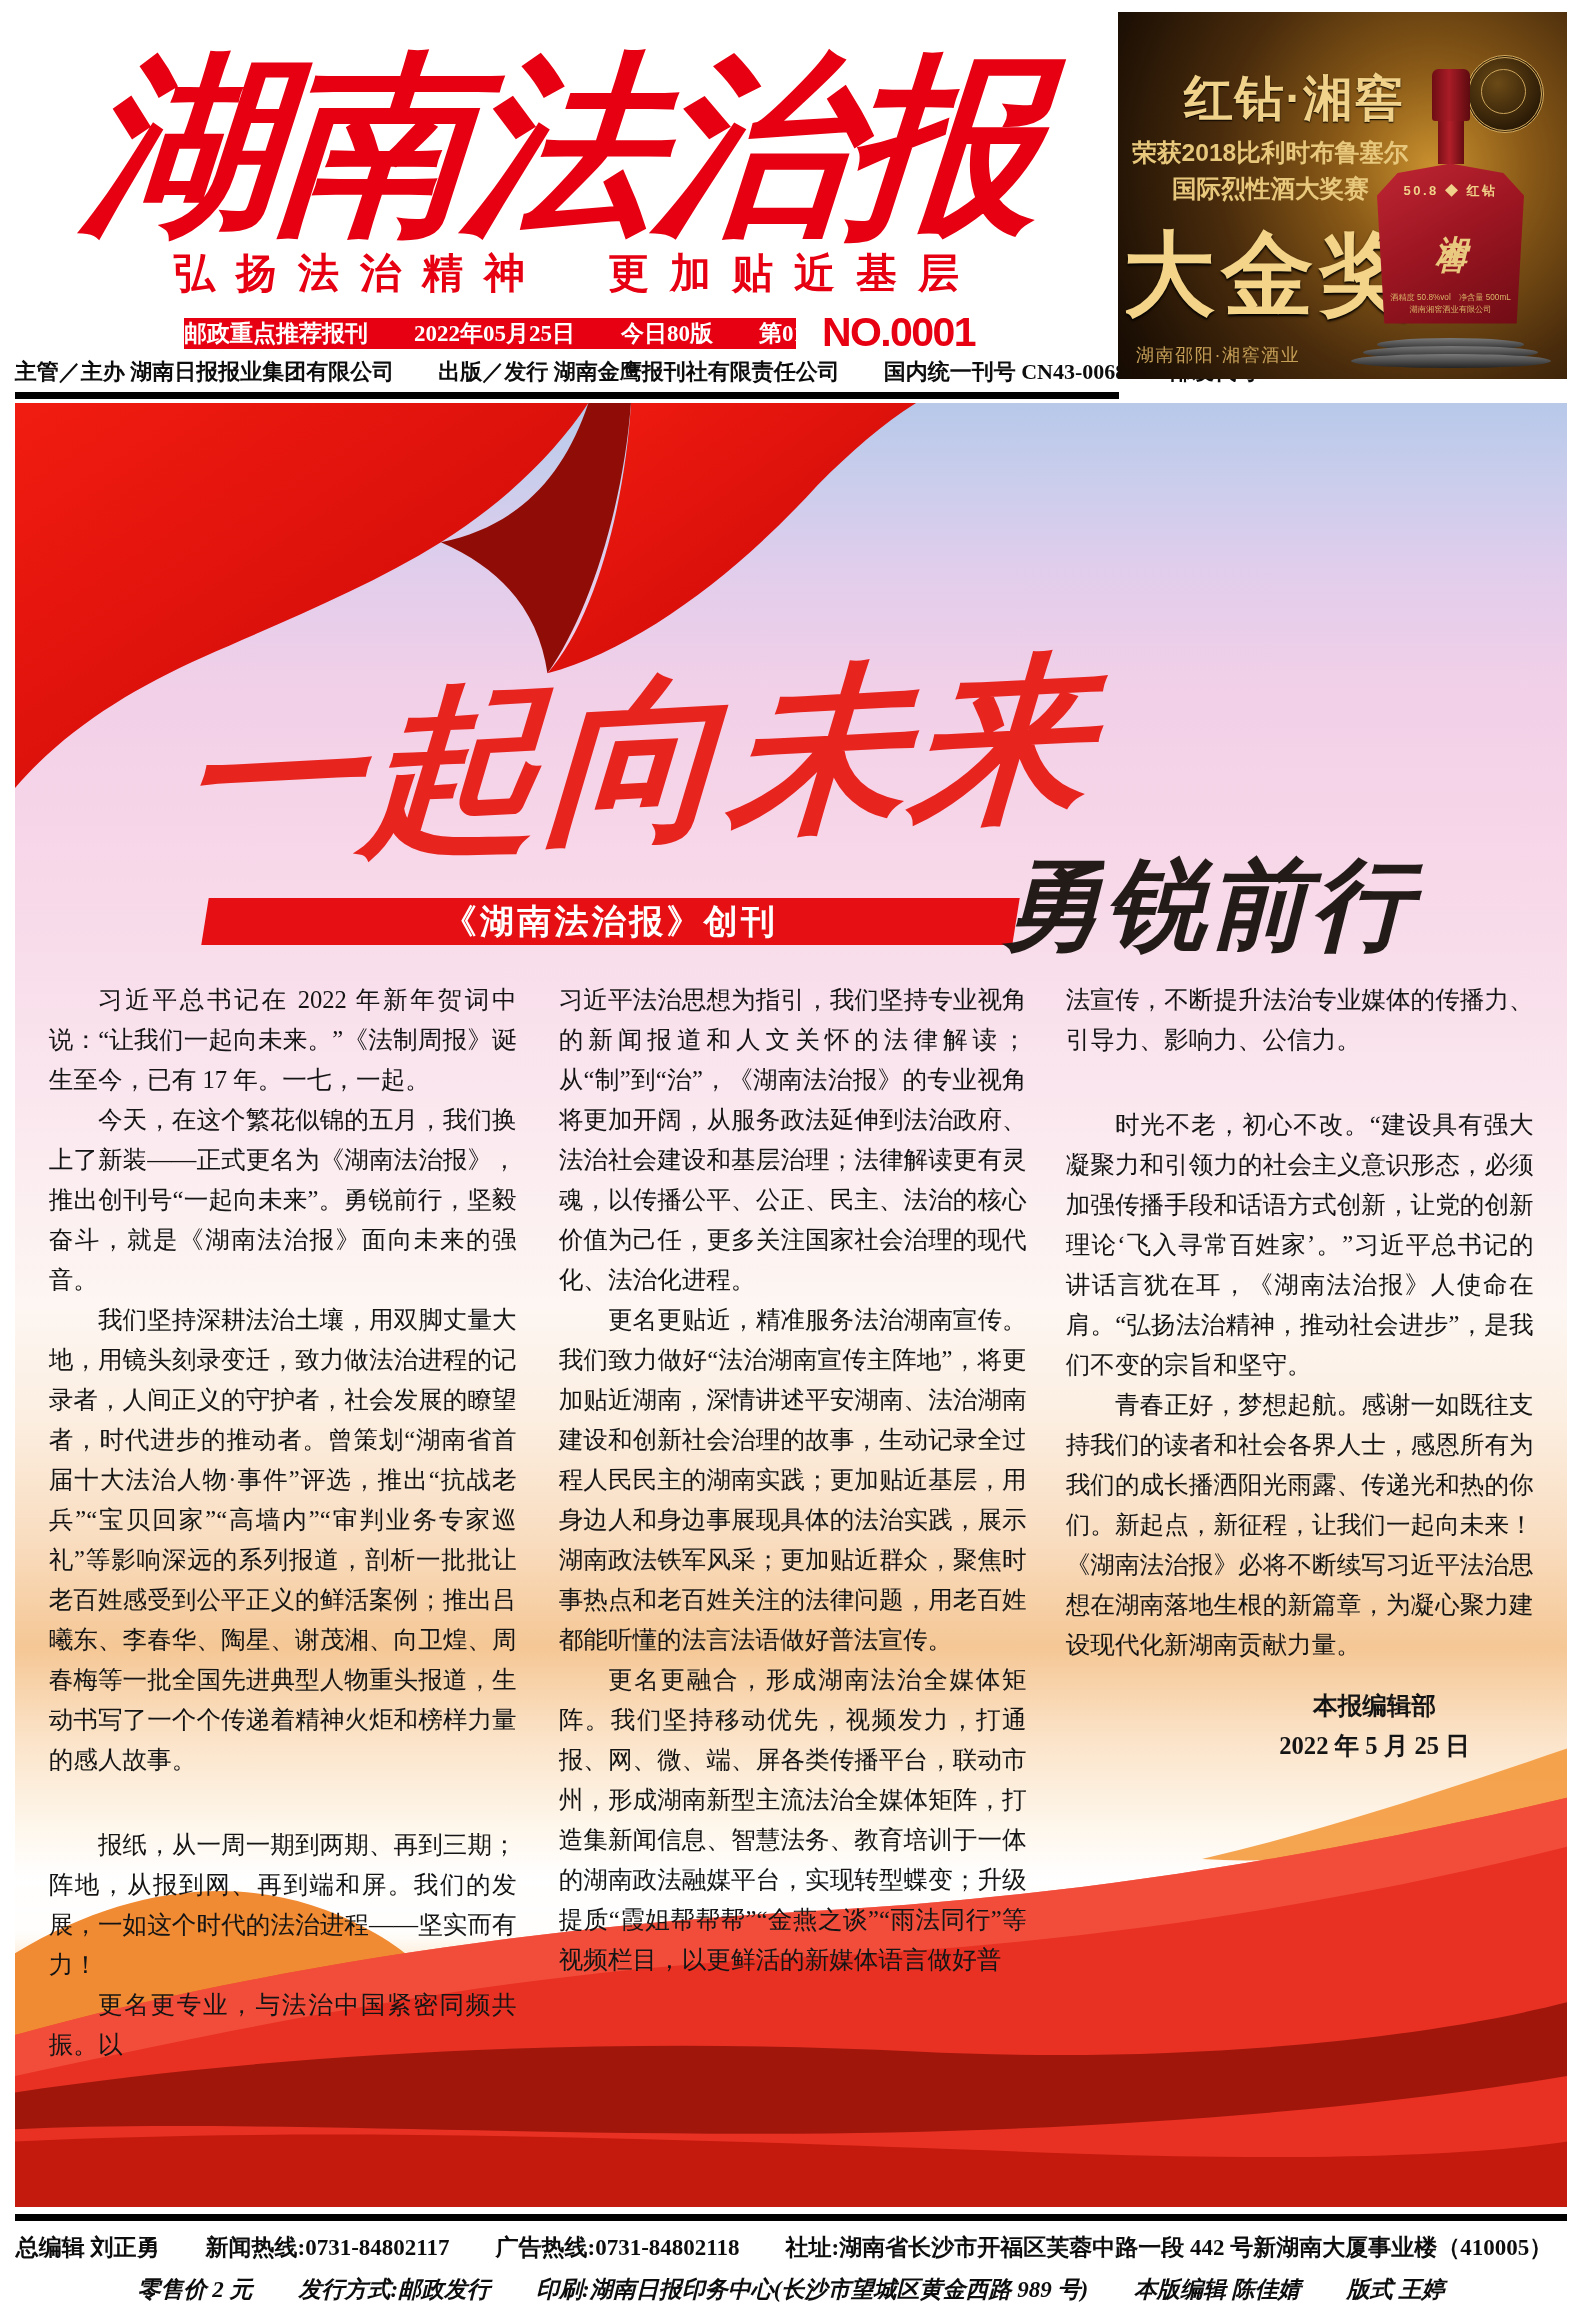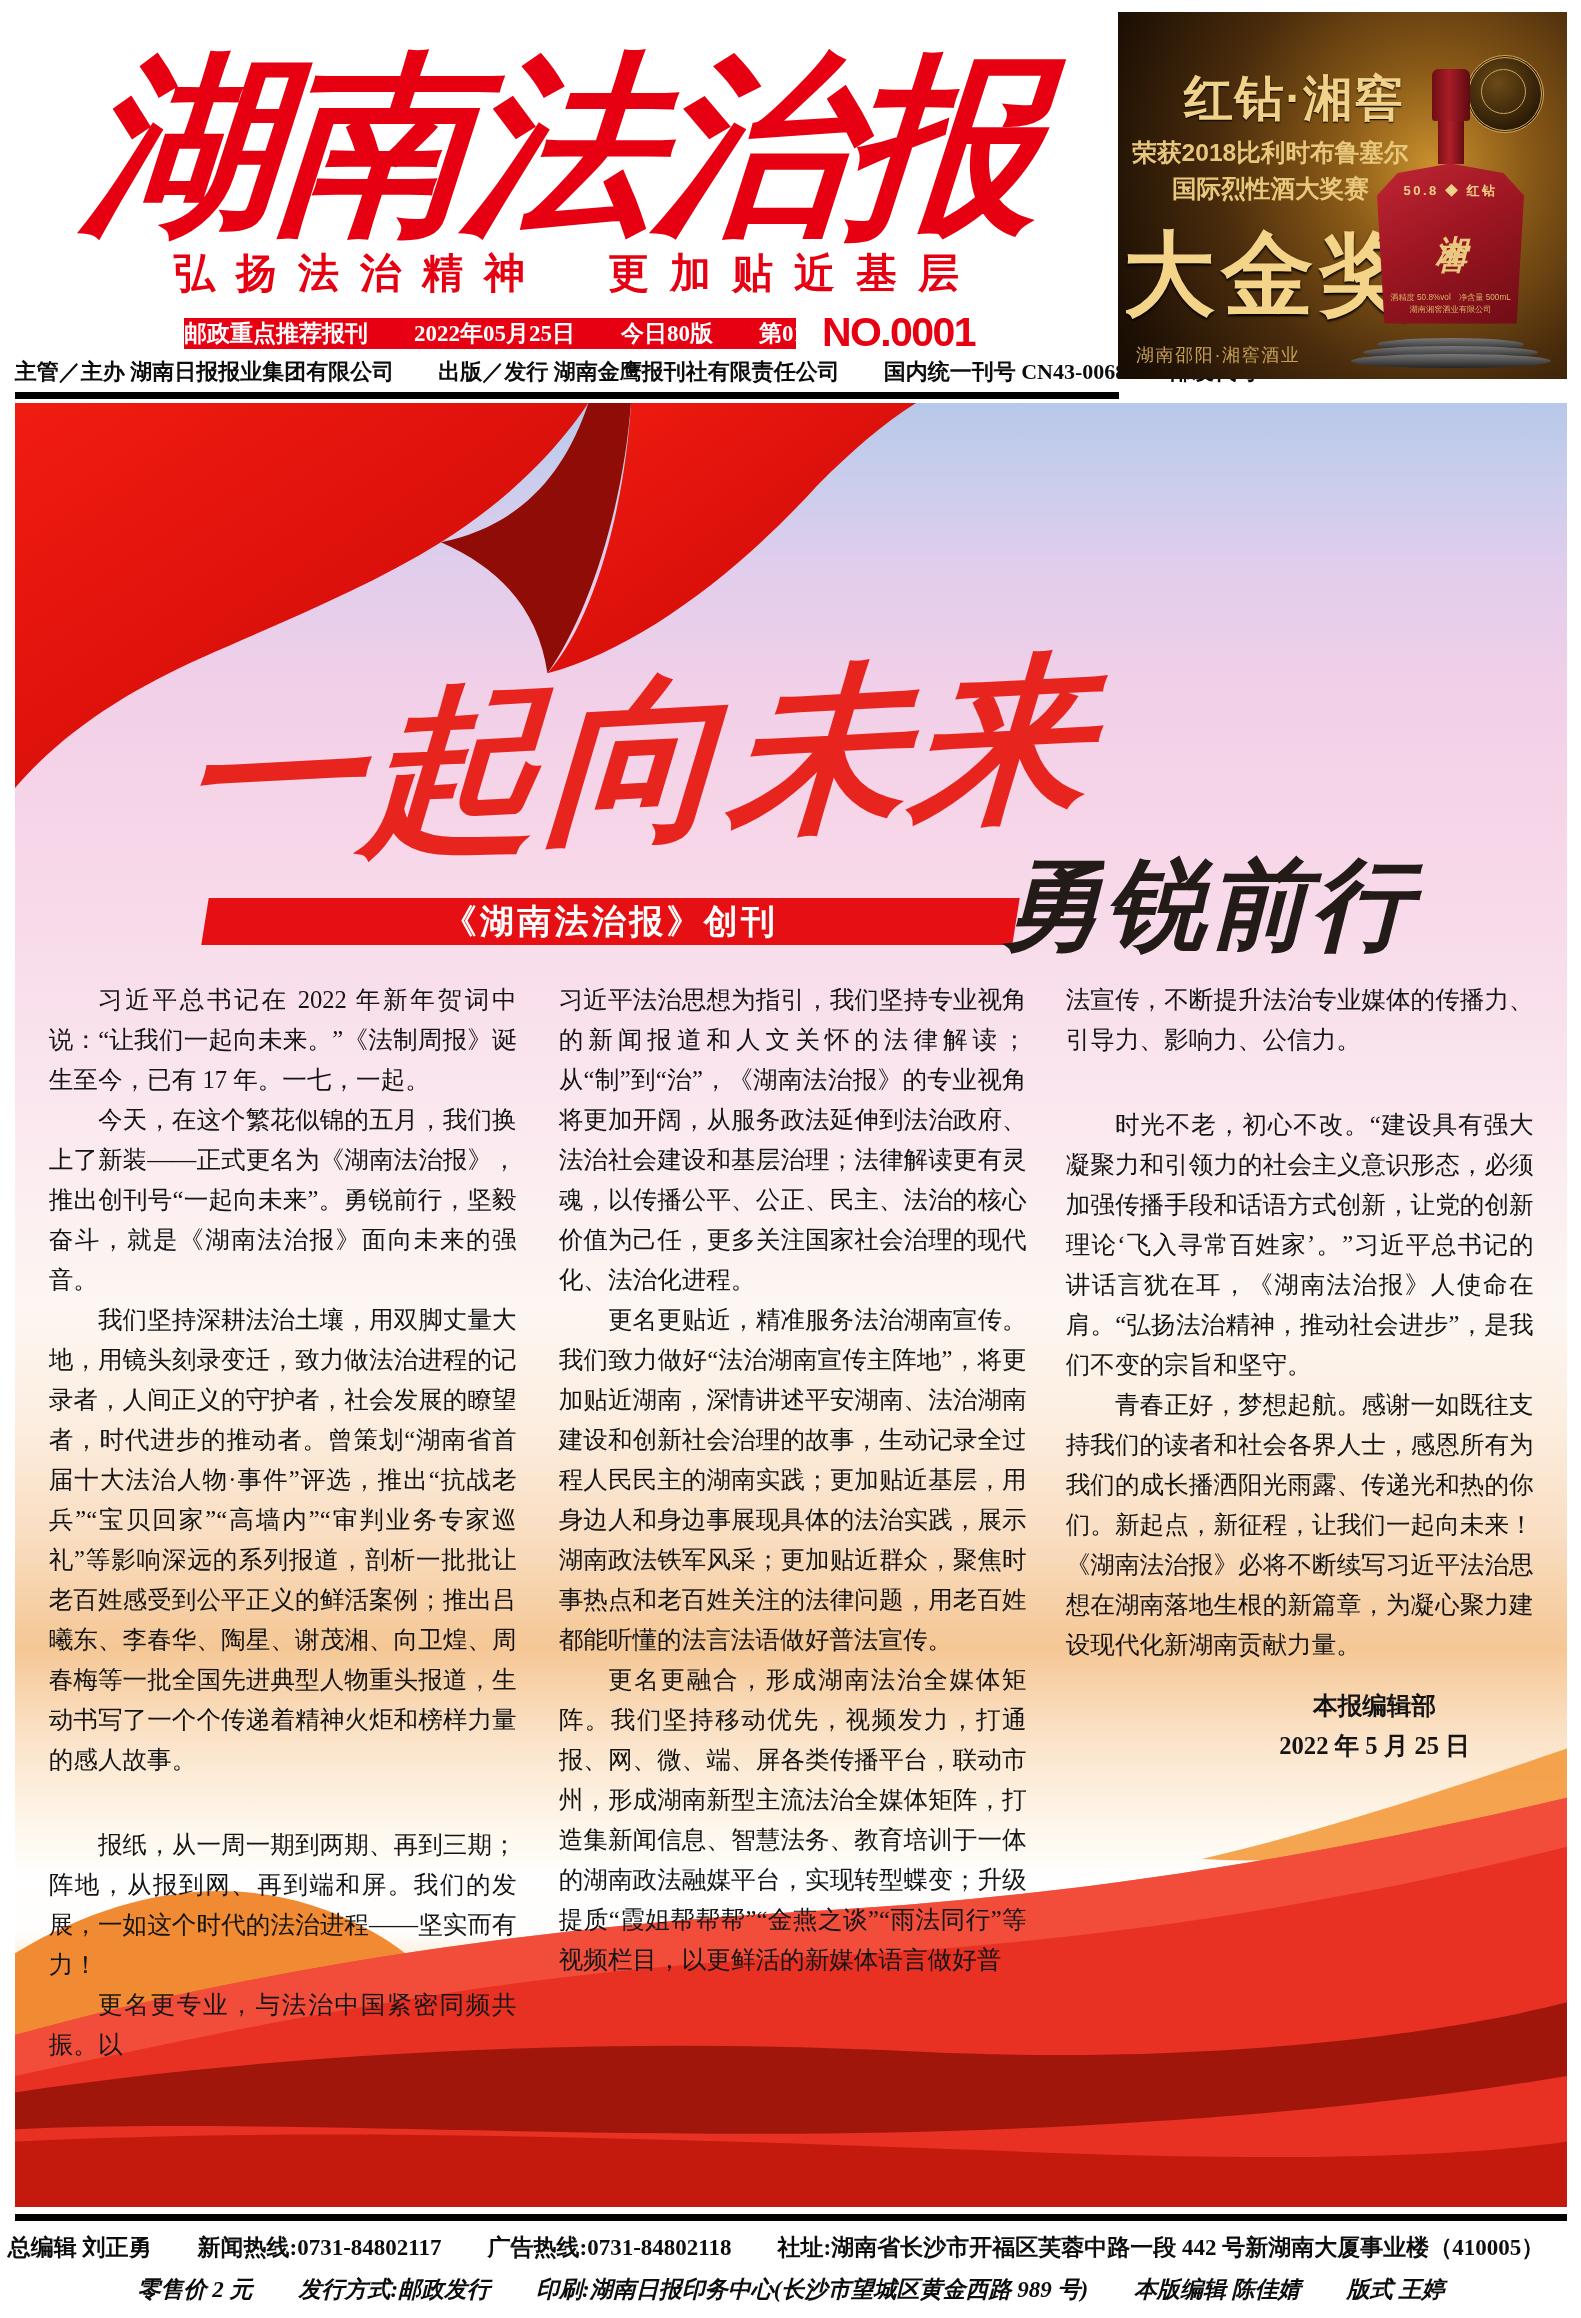--- a/index.html
+++ b/index.html
@@ -78,21 +78,21 @@
     font-size:24.6px;line-height:40px;color:#141414;text-align:justify;}
   .col1{left:34px;} .col2{left:544px;} .col3{left:1051px;}
   .col p{margin:0;}
   .col p.indent{text-indent:2em;}
   .col p.gap{margin-top:45px;}
   .sign{margin-top:21px!important;text-align:center;font-weight:bold;text-indent:0!important;
     padding-left:32%;}
   .sign2{text-align:center;font-weight:bold;text-indent:0!important;padding-left:32%;}
   
   .rule-bottom{position:absolute;left:14.7px;top:2214px;width:1552px;height:6.5px;background:#000;}
-  .footer-line1{position:absolute;left:0;top:2232px;width:1552px;text-align:center;color:#0d0d0d;
+  .footer-line1{position:absolute;left:8px;top:2232px;width:1552px;text-align:center;color:#0d0d0d;
     font-size:23px;font-weight:bold;font-family:"Liberation Serif", serif;white-space:nowrap;}
   .footer-line2{position:absolute;left:0;top:2274px;width:1582px;text-align:center;color:#0d0d0d;
     font-size:23px;font-weight:bold;font-family:"Liberation Serif", serif;white-space:nowrap;font-style:italic;}
 </style>
 </head>
 <body>
 
 <div class="page">
 
   <div class="masthead-title">湖南法治报</div>

